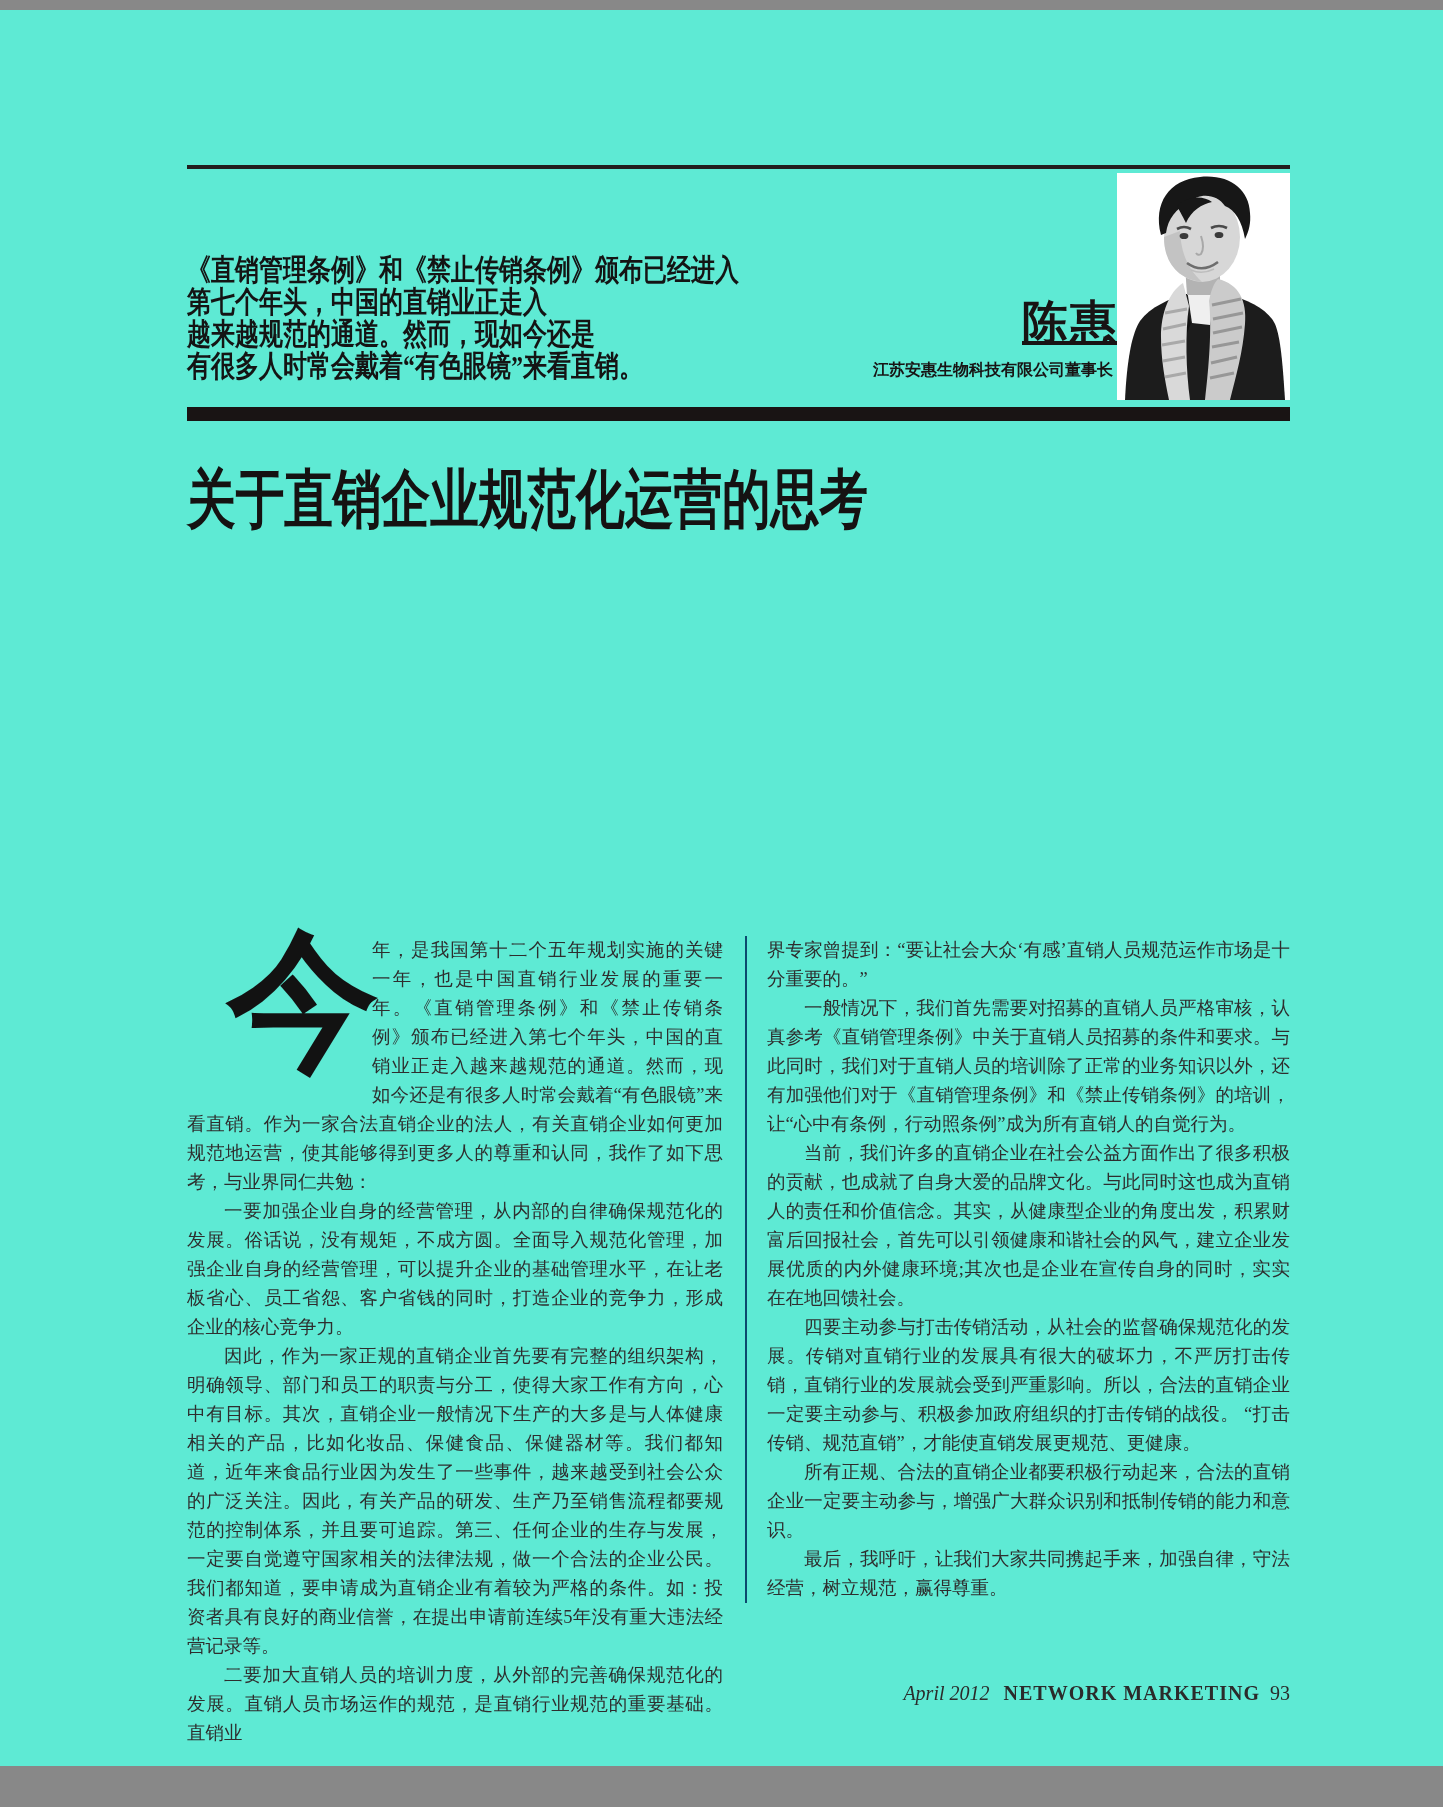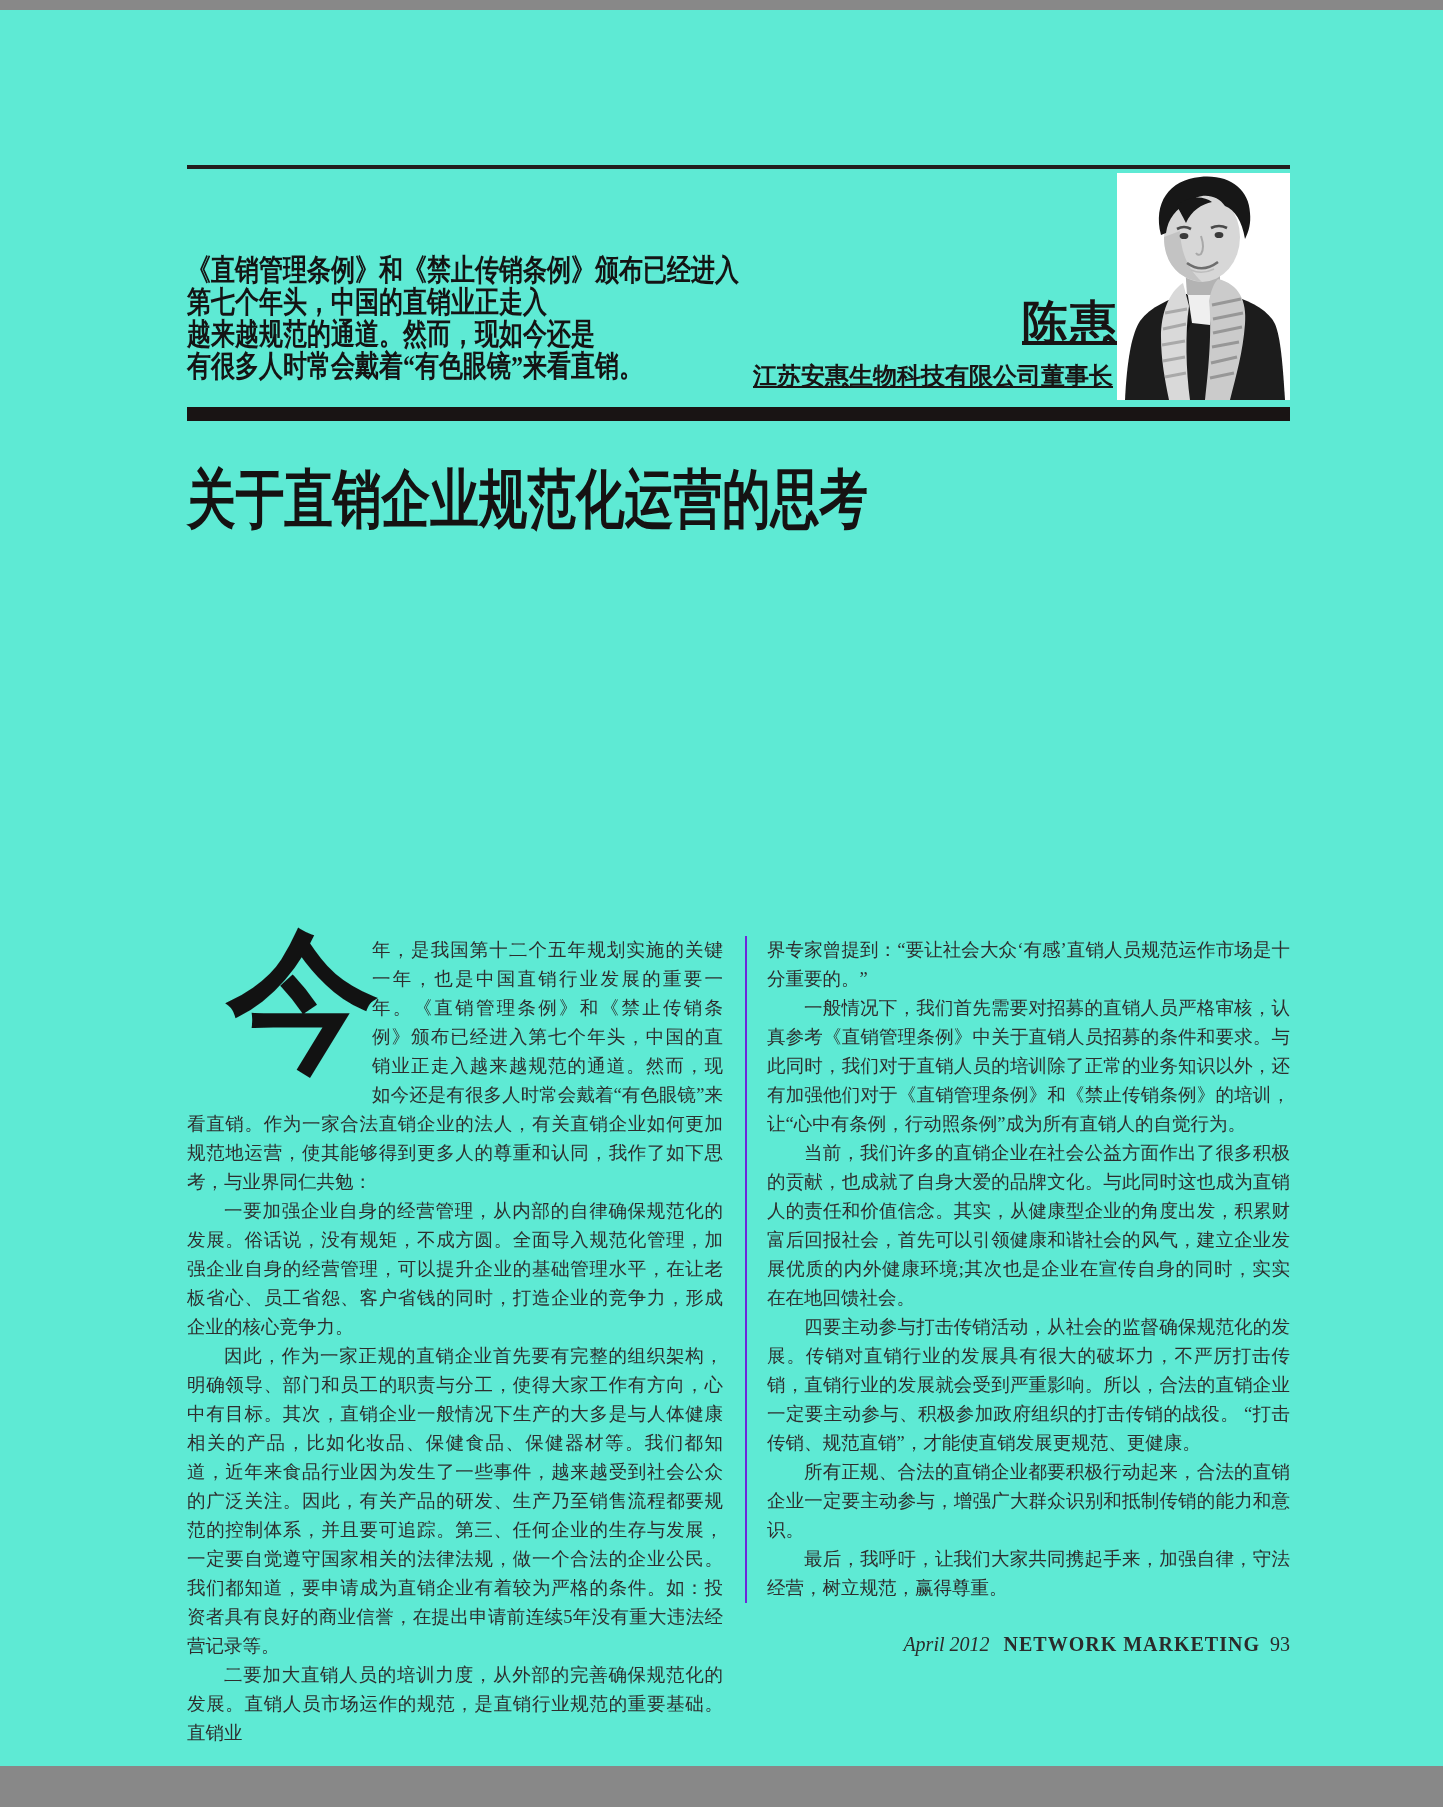--- a/index.html
+++ b/index.html
@@ -26,21 +26,21 @@
     transform:scaleX(0.80); transform-origin:0 50%;
   }
   
   .author-name {
     position:absolute; top:288px; left:1022px;
     font-size:46px; line-height:50px; font-weight:900; color:#181414;
     letter-spacing:2px; white-space:nowrap;text-decoration:underline;
   }
   .author-title {
     position:absolute; top:350px; right:330px;
-    font-size:24px; font-weight:700; color:#181414; white-space:nowrap;text-decoration:underline;
+    font-size:16px; font-weight:700; color:#181414; white-space:nowrap;
   }
   .photo {
     position:absolute; left:1117px; top:163px;
     width:173px; height:227px; background:#ffffff;
   }
   .black-bar {
     position:absolute; left:187px; top:397px;
     width:1103px; height:14px; background:#191414;
   }
   
@@ -58,32 +58,32 @@
     position:absolute; left:187px; top:926px; width:1103px;
     display:flex; align-items:flex-start;
     color:#2e2e2e;
   }
   .col { font-size:18.5px; line-height:29px; text-align:justify; }
   .col p { margin:0; text-indent:2em; }
   .col p.noindent { text-indent:0; }
   .col-left  { width:536px; }
   .col-right {
     width:523px; margin-left:22px; padding-left:20px;
-    border-left:2px solid #6d28d9;
+    border-left:2px solid #0c4a6e;
   }
   .dropcap-box { float:left; width:185px; height:146px; }
   .dropcap-glyph {
     display:block; margin:-10px 0 0 40px;
     font-size:152px; line-height:1; font-weight:900; color:#121212;
     font-family:"Liberation Serif","DejaVu Serif",serif;
   }
   .lead { text-indent:0 !important; }
   
   .footer {
-    position:absolute; top:1623px; right:153px;
+    position:absolute; top:1672px; right:153px;
     font-size:20px; color:#2b2b2b; white-space:nowrap;
   }
   .footer .issue { font-style:italic; margin-right:14px; }
   .footer .mag   { font-weight:700; letter-spacing:1px; }
   .footer .pagenum { margin-left:10px; }
 </style>
 </head>
 <body>
 
 <div class="page">

